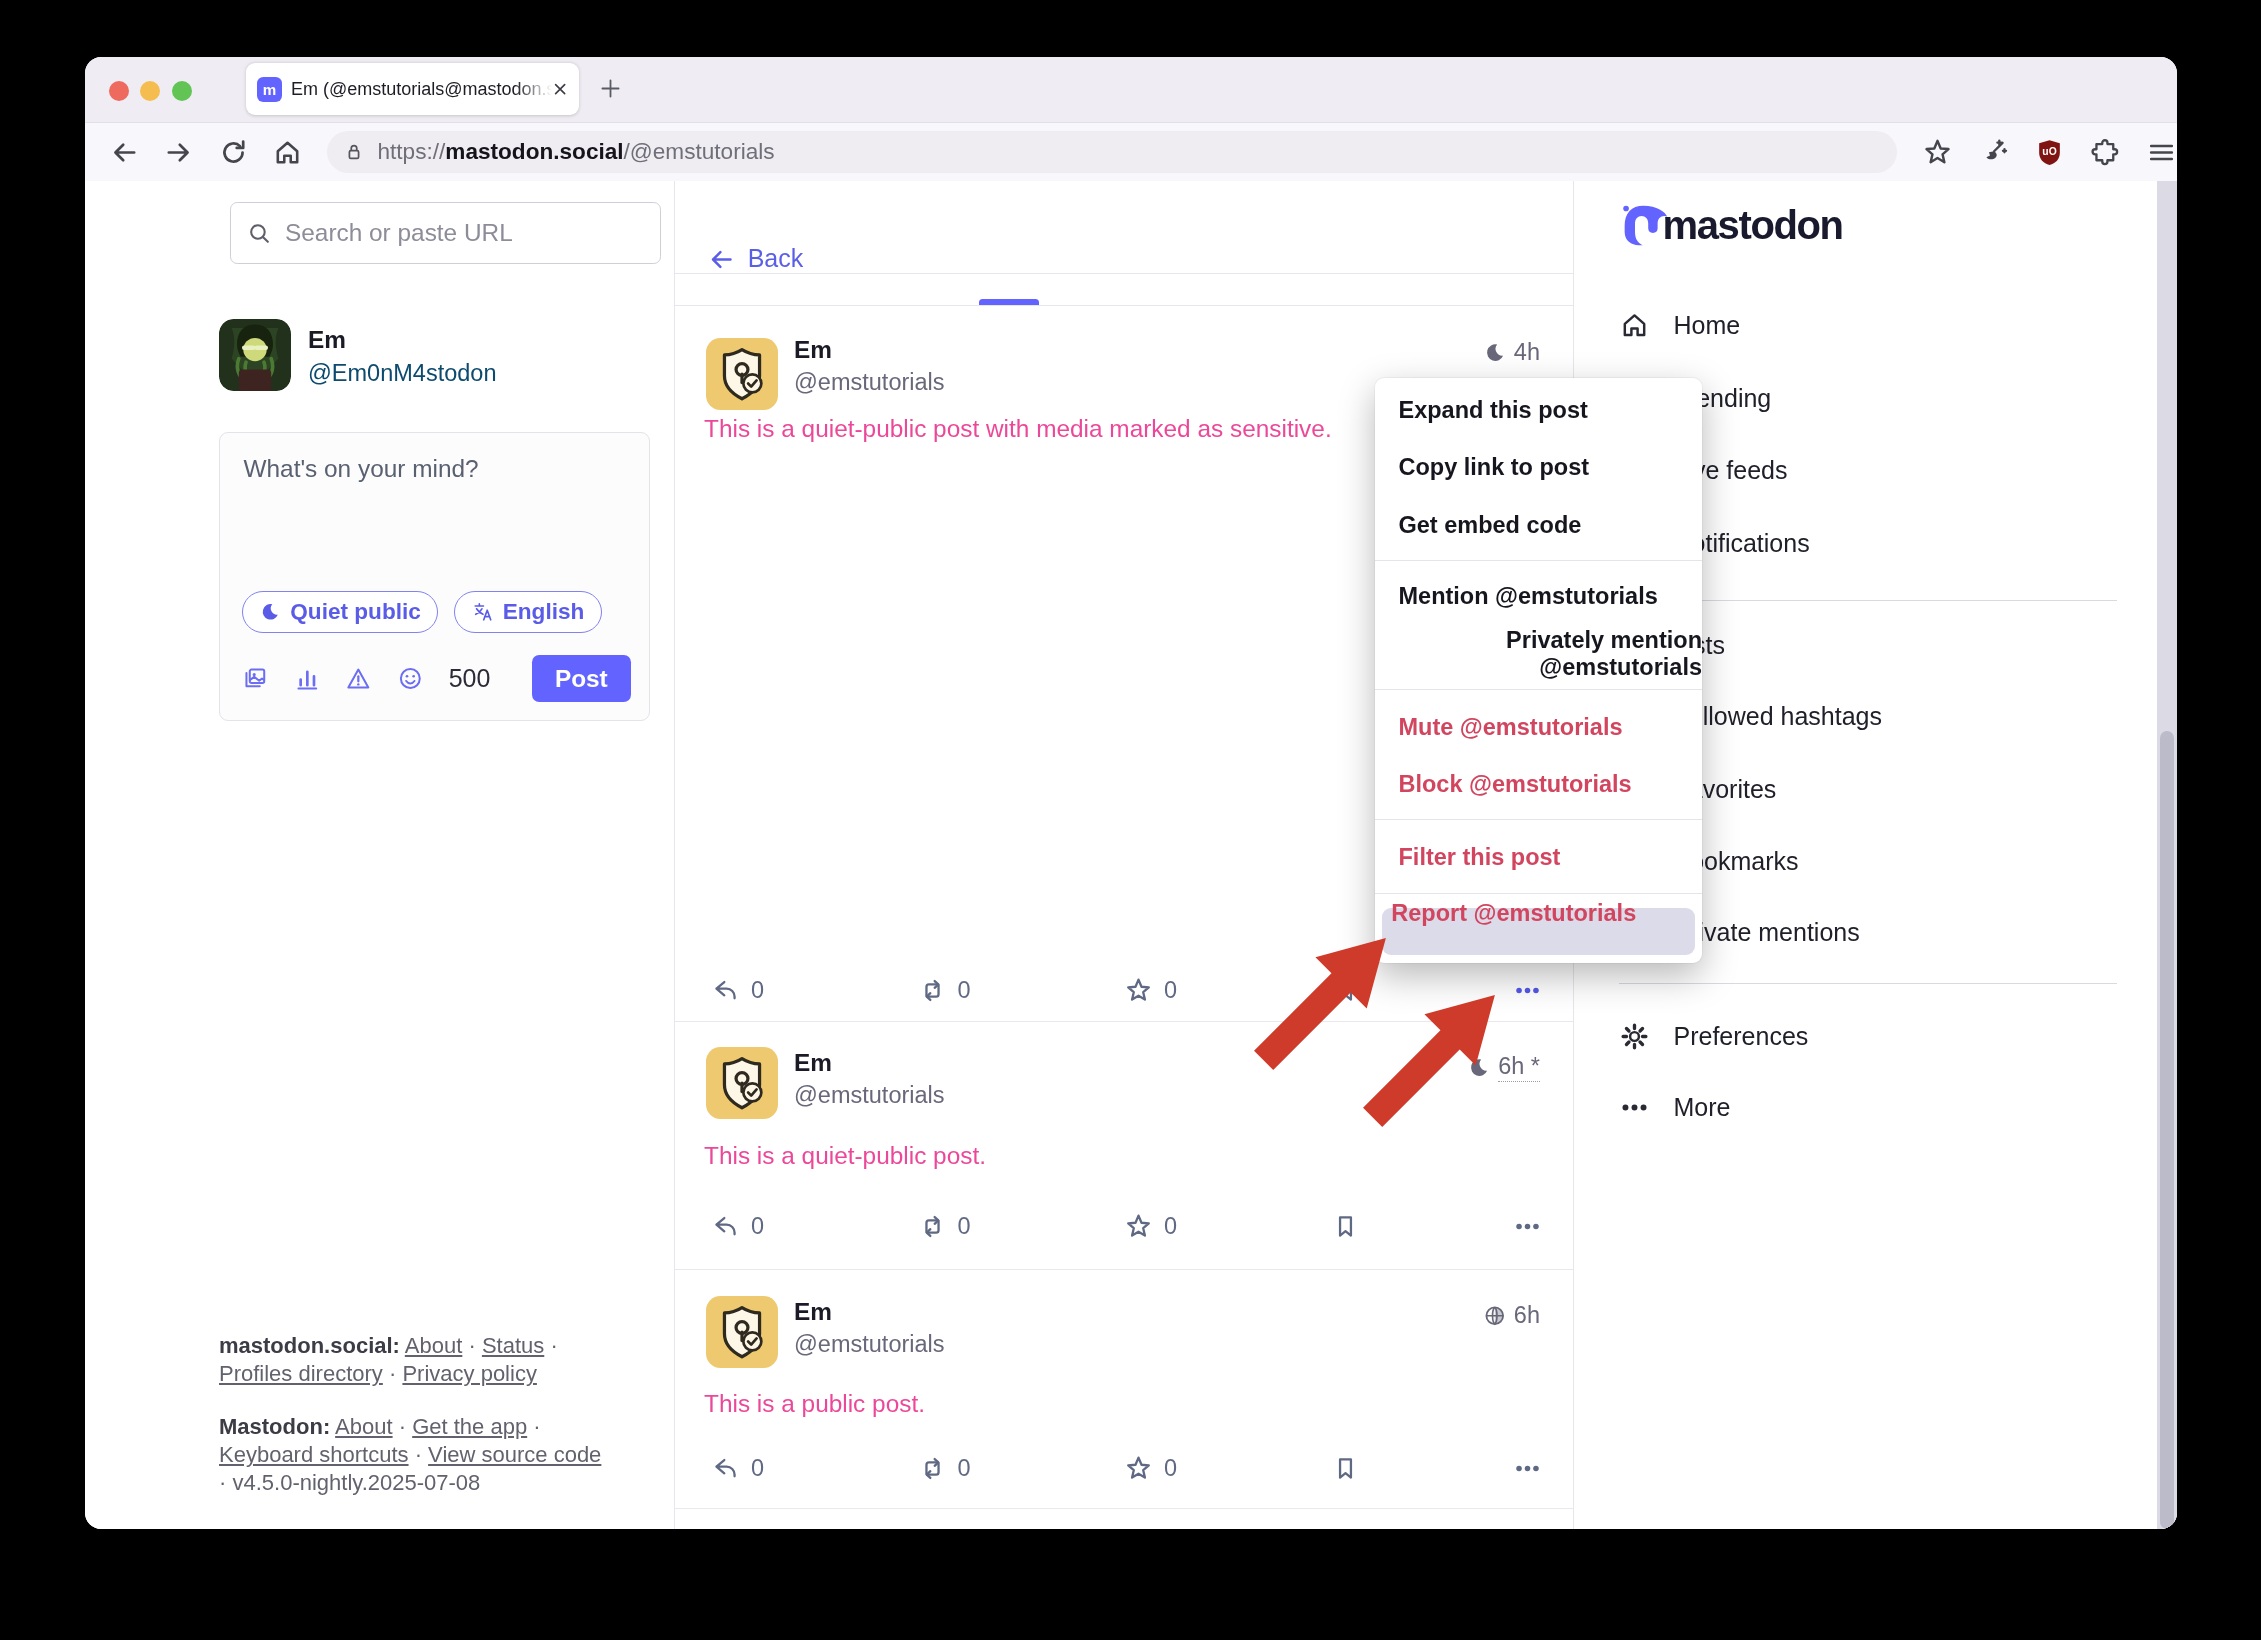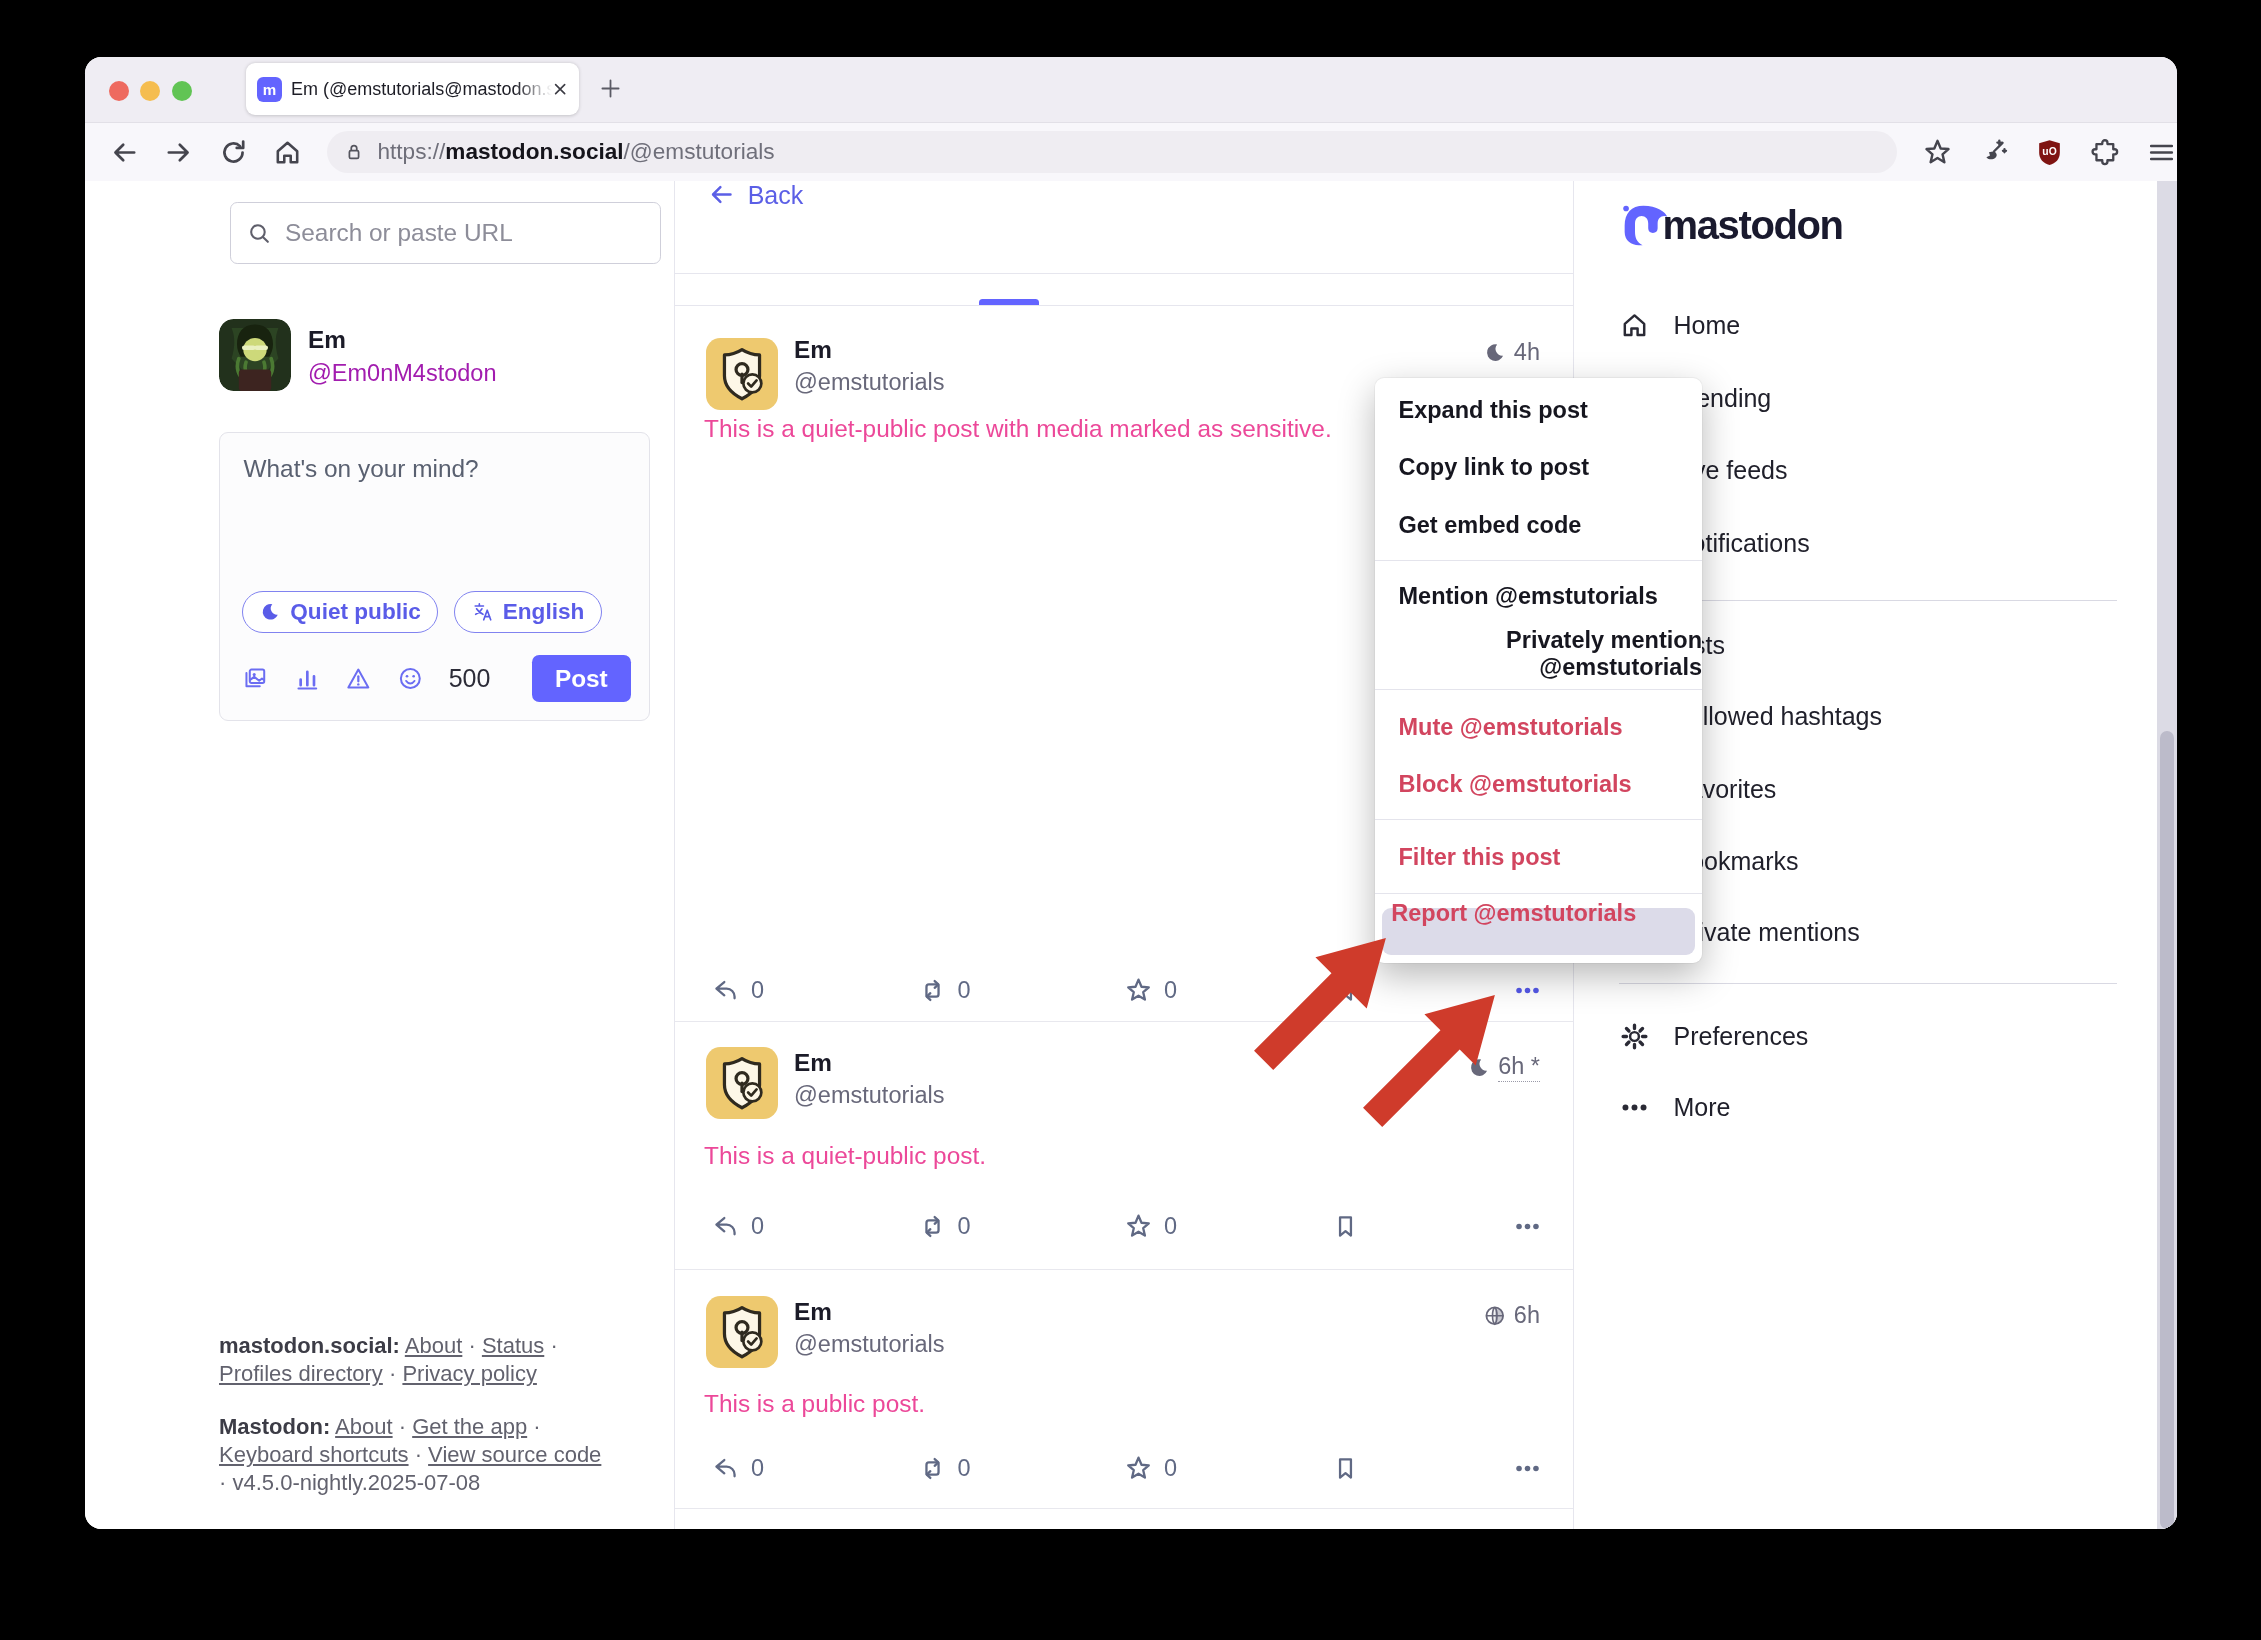--- a/index.html
+++ b/index.html
@@ -32,42 +32,42 @@
 
   
   #content{left:0;top:124px;width:2092px;height:1348px;background:#fff;}
 
   
   #searchbox{left:134px;top:21px;width:431px;height:62px;border:0.9px solid #cfcfda;border-radius:7.2px;
              background:#fff;display:flex;align-items:center;padding:0 16.3px;box-sizing:border-box;margin-left:11px;}
   #searchbox .ph{color:#8d8d99;font-size:24.4px;margin-left:12.7px;}
   #me-avatar{left:134px;top:138px;width:72px;height:72px;border-radius:14.5px;overflow:hidden;}
   #me-name{left:223px;top:145px;font-size:24.4px;font-weight:700;color:#1b1b28;}
-  #me-handle{left:223px;top:179px;font-size:23.5px;color:#a21caf;}
+  #me-handle{left:223px;top:179px;font-size:23.5px;color:#0c4a6e;}
   #compose{left:134px;top:251px;width:431px;height:289px;background:#fcfcfd;border:0.9px solid #e3e3ea;
            border-radius:9px;box-sizing:border-box;}
   #compose .ph{position:absolute;left:23.5px;top:22px;font-size:24.4px;color:#596070;}
   #compose-pills{position:absolute;left:22px;bottom:87px;display:flex;gap:16.3px;}
   .pill{height:42px;border:1.8px solid #8183f0;border-radius:22px;color:#5a5ce8;font-size:22.6px;font-weight:600;
         display:flex;align-items:center;gap:9px;padding:0 16.3px;background:#fff;box-sizing:border-box;}
   #compose-actions{position:absolute;left:22px;right:18px;bottom:18px;display:flex;align-items:center;gap:25px;}
   .c-icon{width:29px;height:29px;color:#6b6df2;}
   #charcount{margin-left:auto;font-size:25px;color:#2c2c38;}
   #postbtn{width:107px;height:47px;background:#6364ff;color:#fff;border:none;border-radius:7.2px;
            font-size:24.4px;font-weight:700;font-family:inherit;margin-left:16.3px;}
   #footer{left:134px;top:1151px;width:389px;font-size:22px;line-height:28px;color:#62626e;}
   #footer .blk{margin-bottom:25px;}
   #footer b{color:#3c3c46;}
   #footer a{color:#62626e;text-decoration:underline;cursor:pointer;}
 
   
   #maincol{left:589px;top:0;width:900px;height:1348px;border-left:0.9px solid #e6e6ee;border-right:0.9px solid #e6e6ee;
            background:#fff;box-sizing:border-box;}
   #back-header{position:absolute;left:0;top:0;width:100%;height:93px;border-bottom:0.9px solid #e6e6ee;
-               display:flex;align-items:flex-start;padding-left:33px;box-sizing:border-box;color:#5b5fe6;}
+               display:flex;align-items:flex-end;padding-left:33px;box-sizing:border-box;color:#5b5fe6;}
   #back-header span{font-size:25px;font-weight:500;margin-left:12.7px;}
   #tabrow{position:absolute;left:0;top:93px;width:100%;height:31px;border-bottom:0.9px solid #e6e6ee;}
   #tab-underline{position:absolute;left:304px;bottom:0;width:60px;height:6.3px;background:#6364ff;border-radius:3.6px 3.6px 0 0;}
   .post{position:absolute;left:0;width:100%;border-bottom:0.9px solid #e8e8ee;}
   .p-avatar{position:absolute;left:31px;width:72px;height:72px;}
   .p-name{position:absolute;left:119px;font-size:24.4px;font-weight:700;color:#1b1b28;}
   .p-handle{position:absolute;left:119px;font-size:23.5px;color:#68687a;}
   .p-time{position:absolute;right:33px;display:flex;align-items:center;gap:7.2px;color:#68687a;font-size:23.5px;}
   .p-time .vis-icon{width:23.5px;height:23.5px;}
   .p-time.edited .t{border-bottom:1.8px dotted #9a9aa8;padding-bottom:0.9px;}

